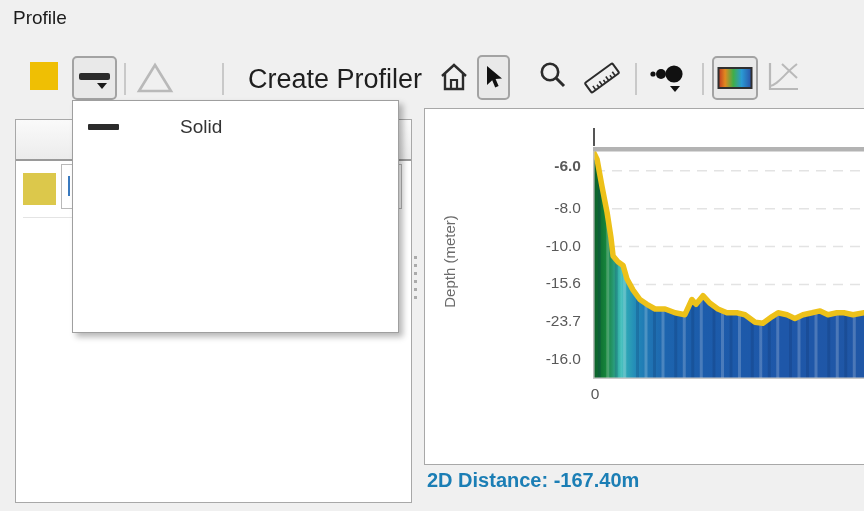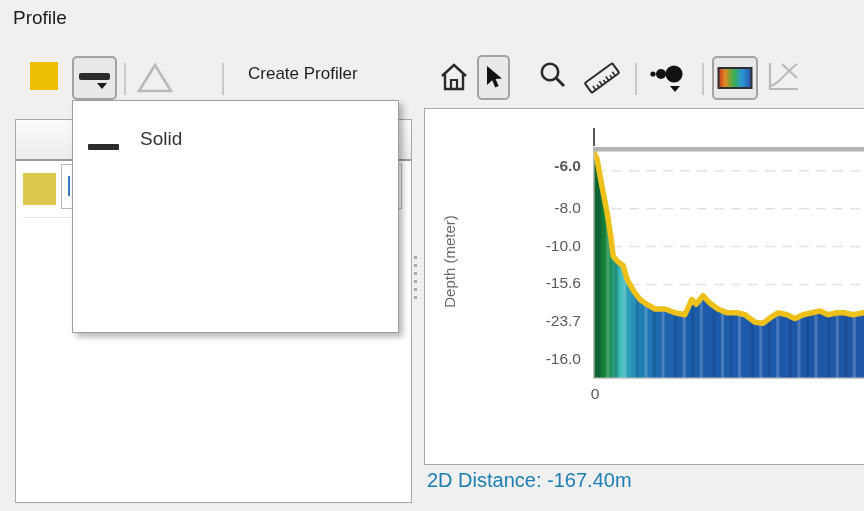--- a/index.html
+++ b/index.html
@@ -9,26 +9,26 @@
   .title{position:absolute;left:13px;top:7px;font-size:19px;color:#1c1c1c;}
 
   
   .sep{position:absolute;width:2px;height:32px;background:#c9c9c9;top:63px;}
   .swatch{position:absolute;left:30px;top:62px;width:28px;height:28px;cursor:pointer;}
   .tool-btn{position:absolute;display:flex;align-items:center;justify-content:center;box-sizing:border-box;}
   .boxed{border:2px solid #a3a3a3;border-radius:5px;background:#e9e9e9;}
   .line-style-btn{left:72px;top:56px;width:45px;height:44px;flex-direction:column;}
   .dash-glyph{width:31px;height:7px;background:#2b2b2b;border-radius:2px;margin-top:6px;}
   .caret{width:0;height:0;border-left:5px solid transparent;border-right:5px solid transparent;border-top:6px solid #1a1a1a;margin:3px 0 0 14px;}
-  .create-label{position:absolute;left:248px;top:64px;font-size:17px;color:#1e1e1e;}
+  .create-label{position:absolute;left:248px;top:64px;font-size:27px;color:#1e1e1e;}
 
   
   .menu{position:absolute;left:72px;top:100px;width:327px;height:233px;background:#ffffff;
         border:1px solid #9f9f9f;box-shadow:4px 4px 6px rgba(0,0,0,0.28);z-index:50;padding-top:3px;box-sizing:border-box;}
-  .menu-item{height:46px;display:flex;align-items:flex-end;cursor:pointer;}
+  .menu-item{height:46px;display:flex;align-items:center;cursor:pointer;gap:40px;}
   .glyph{width:40px;margin-left:15px;display:flex;align-items:center;gap:3px;}
   .gdash{height:6px;background:#2b2b2b;border-radius:1px;}
   .gdot{width:6px;height:6px;background:#2b2b2b;border-radius:50%;}
   .menu-label{font-size:19px;color:#333333;margin-left:12px;}
 
   
   .left-panel{position:absolute;left:15px;top:119px;width:397px;height:384px;background:#ffffff;
               border:1px solid #a8a8a8;box-sizing:border-box;}
   .panel-header{height:39px;background:linear-gradient(#fafafa,#ececec);border-bottom:2px solid #9a9a9a;}
   .layer-swatch{position:absolute;left:7px;top:53px;width:33px;height:32px;cursor:pointer;}
@@ -250,15 +250,15 @@
       </svg>
   <div class="ytick" style="top: 48px; font-weight: bold;">-6.0</div>
       <div class="ytick" style="top: 89.69px;">-8.0</div>
       <div class="ytick" style="top: 127.537px;">-10.0</div>
       <div class="ytick" style="top: 165.383px;">-15.6</div>
       <div class="ytick" style="top: 203.23px;">-23.7</div>
       <div class="ytick" style="top: 241.077px;">-16.0</div>
       <div class="xtick" style="left: 160px;">0</div>
     </div>
 
-  <div class="status" style="color: rgb(27, 126, 181);">2D Distance: -167.40m</div>
+  <div class="status" style="color: rgb(27, 126, 181); font-weight: bold;">2D Distance: -167.40m</div>
 
 </div>
 
 </body></html>

